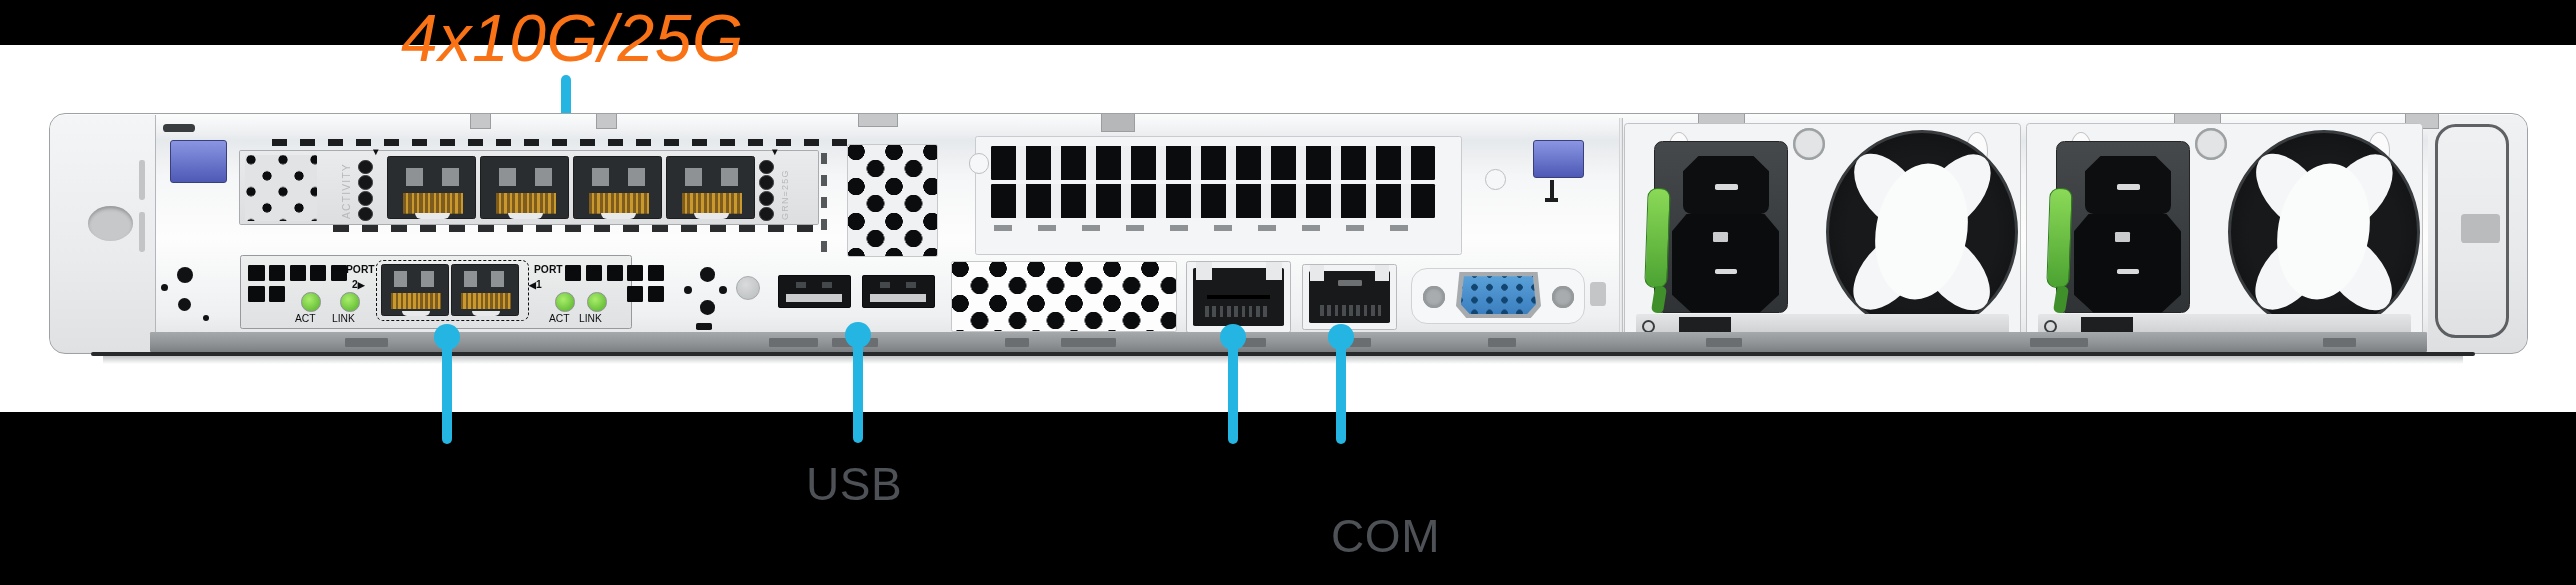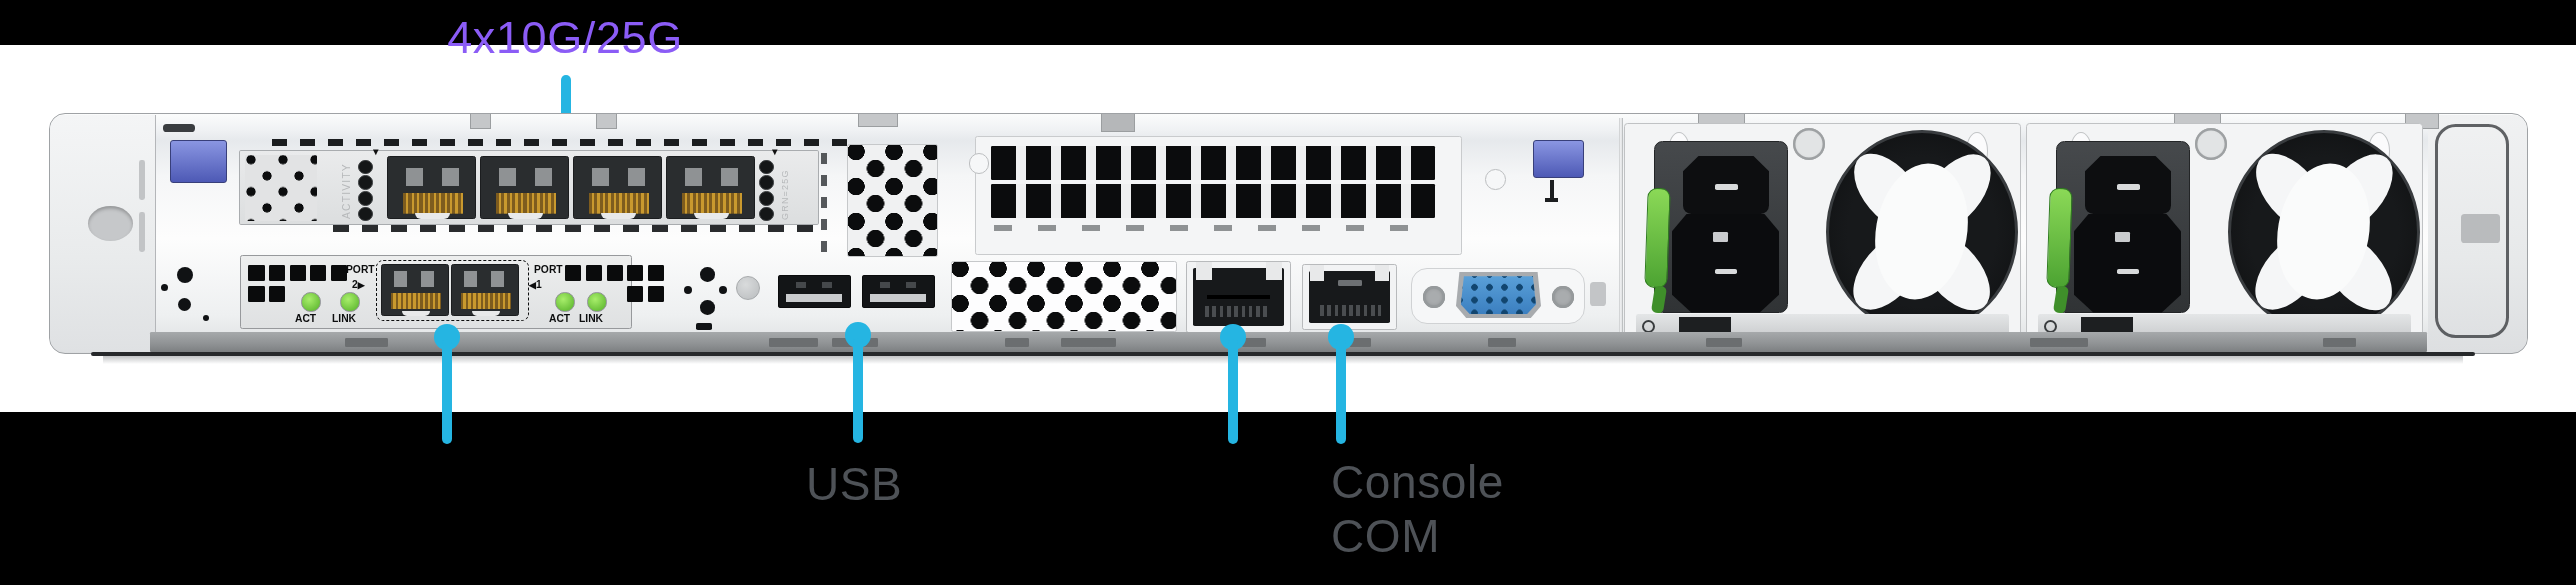--- a/index.html
+++ b/index.html
@@ -6,21 +6,21 @@
   .stage{position:relative;width:2576px;height:585px;background:#000;overflow:hidden;
          font-family:"Liberation Sans", sans-serif;}
 
   
   .white-band{position:absolute;left:0;top:45px;width:2576px;height:367px;background:#ffffff;}
 
   
   .c-line{position:absolute;width:9.7px;background:#25b5e2;border-radius:4.9px;}
   .c-dot{position:absolute;background:#25b5e2;border-radius:50%;}
   .callout-label{position:absolute;color:#4e5257;font-size:46px;letter-spacing:0.6px;line-height:54px;white-space:pre;}
-  .top-label{position:absolute;color:#8b5cf6;font-size:45px;line-height:50px;letter-spacing:0.6px;}
+  .top-label{position:absolute;color:#f97316;font-size:66px;line-height:50px;letter-spacing:0.6px;font-style:italic;}
 
   
   .chassis{position:absolute;left:49px;top:113px;width:2479px;height:241px;border-radius:16px;
     border:1.2px solid #9fa2a5;box-sizing:border-box;
     background:linear-gradient(180deg,#fbfcfc 0%,#eff1f3 7%,#e6e9ec 11%,#f5f6f7 26%,#fdfdfd 52%,#eef0f1 84%,#dcdee0 100%);}
   .bottom-edge{position:absolute;left:91px;top:352px;width:2384px;height:4.3px;background:#27292b;border-radius:2.4px;}
   .bottom-shadow{position:absolute;left:103px;top:356px;width:2360px;height:8px;
     background:linear-gradient(180deg,rgba(120,124,128,.45),rgba(120,124,128,0));}
 
   .ear-l{position:absolute;left:0;top:0.6px;width:105px;height:237px;border-radius:14.6px 0 0 14.6px;
@@ -63,21 +63,21 @@
   .portlbl{position:absolute;font-size:10.3px;font-weight:bold;color:#0c0d0e;}
   .dashed-box{position:absolute;left:135px;top:4.3px;width:153px;height:61px;border:1.8px dashed #0c0d0e;border-radius:7.3px;box-sizing:border-box;}
   .sfp-sm{position:absolute;top:8px;width:68px;height:52px;border:1.2px solid #1b1d1f;border-radius:2.4px;box-sizing:border-box;
     background:linear-gradient(#8f9294,#8f9294) 12px 6px/13.4px 16px no-repeat,
                linear-gradient(#8f9294,#8f9294) 39px 6px/13.4px 16px no-repeat,
                repeating-linear-gradient(90deg,#7e5c1e 0 2.4px,#c9992e 2.4px 4.9px) 9px 28px/50px 16px no-repeat,
                #2a2d2f;}
   .sfp-sm::after{content:"";position:absolute;left:19.5px;bottom:-1.2px;width:28px;height:5.5px;background:#e8e9ea;border-radius:0 0 9.7px 9.7px;}
   .ledg{position:absolute;width:19.5px;height:19.5px;border-radius:50%;border:1.8px solid #8c8f92;box-sizing:border-box;
     background:radial-gradient(circle at 40% 35%,#a8ee6b,#6cc23b 70%);}
-  .ledlbl{position:absolute;font-size:10.3px;font-weight:bold;color:#0c0d0e;}
+  .ledlbl{position:absolute;font-size:10.3px;font-weight:normal;color:#0c0d0e;}
 
   
   .dotB{position:absolute;background:#101214;border-radius:50%;}
   .blue-clip{position:absolute;background:linear-gradient(180deg,#8a96e2,#4d59b5);border:1.2px solid #383f7a;border-radius:3px;box-sizing:border-box;}
   .slotD{position:absolute;background:#3a3d40;border-radius:3.6px;}
 
   
   .pcie{position:absolute;left:925px;top:22px;width:487px;height:119px;background:#f4f5f6;border:0.6px solid #c9cbcd;border-radius:2.4px;box-sizing:border-box;}
   .grid-row{position:absolute;left:15px;width:444px;height:34px;border-radius:1.2px;
     background:repeating-linear-gradient(90deg,#0b0c0d 0 25px,#eff0f1 25px 35px);}
@@ -390,16 +390,16 @@
 
   <div class="c-dot" style="left:845px;top:322px;width:25.5px;height:25.5px;"></div>
   <div class="c-line" style="left:853px;top:338px;height:105px;"></div>
   <div class="callout-label" style="left:806px;top:457px;">USB</div>
 
   <div class="c-dot" style="left:1220px;top:324px;width:25.5px;height:25.5px;"></div>
   <div class="c-line" style="left:1228px;top:339px;height:105px;"></div>
 
   <div class="c-dot" style="left:1328px;top:324px;width:25.5px;height:25.5px;"></div>
   <div class="c-line" style="left:1336px;top:339px;height:105px;"></div>
-  <div class="callout-label" style="left:1331px;top:455px;"><span>Console</span><br><span>COM</span></div>
+  <div class="callout-label" style="left:1331px;top:455px;"><br><span>COM</span></div>
 
 </div>
 
 
 </body></html>

